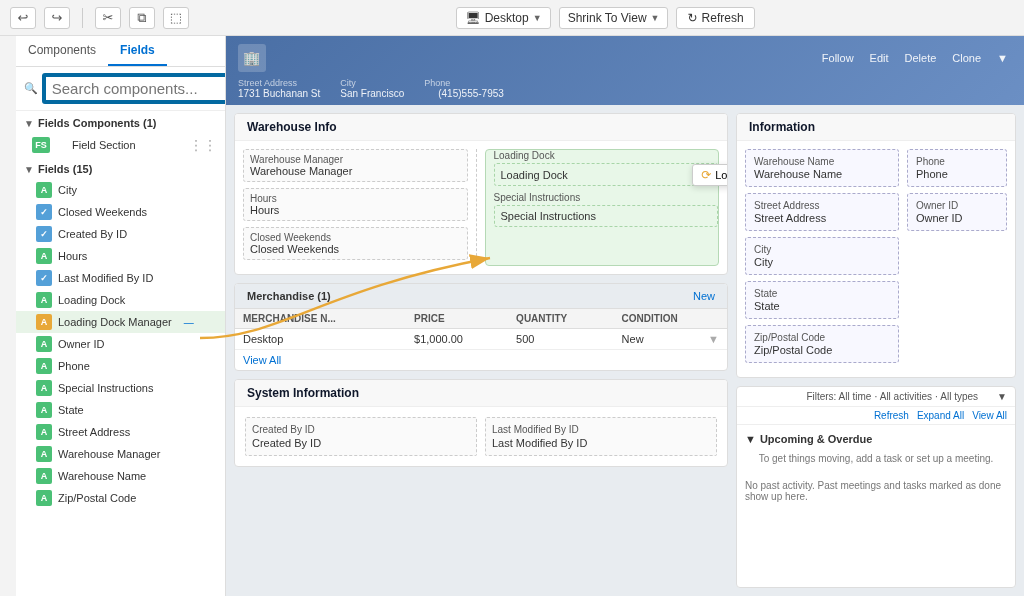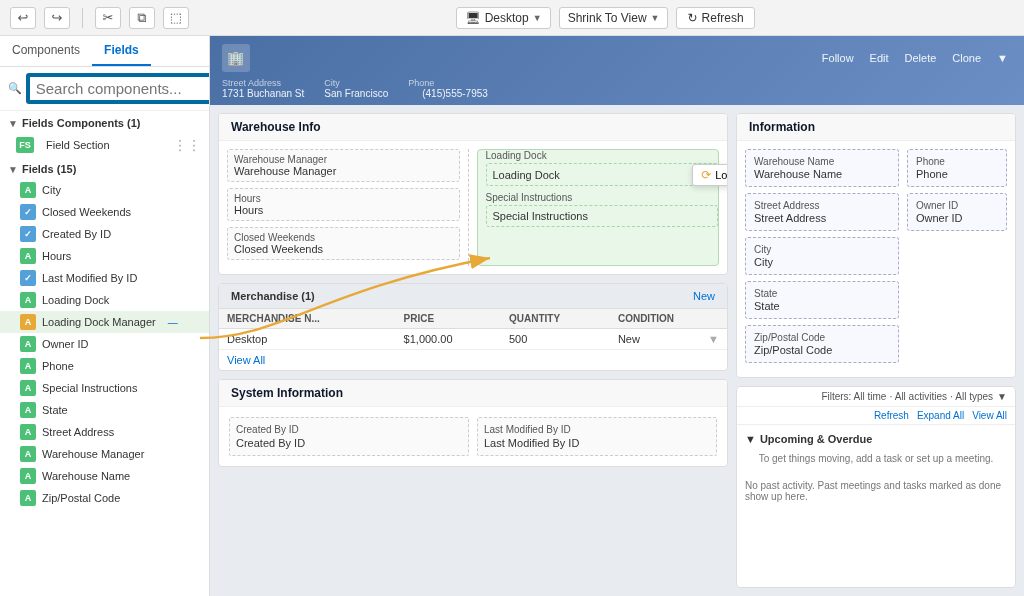--- a/index.html
+++ b/index.html
@@ -29,21 +29,21 @@
     }
 
     
     .main-layout {
       display: flex; height: calc(596px - 36px);
     }
 
     
     .sidebar {
       width: 210px; min-width: 210px; background: white; border-right: 1px solid #ddd;
-      display: flex; flex-direction: column; overflow: hidden;
+      display: flex; flex-direction: column; overflow: hidden; margin-left: 16px;
     }
     .sidebar-tabs {
       display: flex; border-bottom: 1px solid #ddd;
     }
     .sidebar-tab {
       padding: 7px 12px; font-size: 12px; cursor: pointer; color: #555;
       border-bottom: 2px solid transparent;
     }
     .sidebar-tab.active {
       color: #0070d2; border-bottom: 2px solid #0070d2; font-weight: 600;
@@ -77,21 +77,21 @@
       color: white; flex-shrink: 0;
     }
     .field-icon.text-icon { background: #4bc076; }
     .field-icon.check-icon { background: #54a0d8; }
     .field-icon.lookup-icon { background: #e8a838; }
     .sidebar-component-item {
       display: flex; align-items: center; justify-content: space-between;
       padding: 4px 8px 4px 16px;
     }
     .sidebar-component-item .comp-label {
-      display: flex; align-items: center; gap: 12px; font-size: 11px; color: #333;
+      display: flex; align-items: center; gap: 22px; font-size: 11px; color: #333;
     }
     .comp-icon {
       width: 18px; height: 16px; background: #4bc076; border-radius: 2px;
       display: flex; align-items: center; justify-content: center;
       font-size: 9px; color: white; font-weight: bold;
     }
     .drag-icon { color: #aaa; font-size: 14px; }
 
     
     .content-area {
@@ -435,21 +435,21 @@
               </div>
               <div class="info-field-box">
                 <div class="info-field-label">Owner ID</div>
                 <div class="info-field-value">Owner ID</div>
               </div>
             </div>
           </div>
         </div>
 
         <div class="panel" style="flex:1;">
-          <div style="text-align:right; padding:4px 8px; font-size:10px; color:#555; border-bottom:1px solid #eee; display:flex; justify-content:flex-end; align-items:center; gap:4px;">
+          <div style="text-align:right; padding:4px 8px; font-size:10px; color:#555; border-bottom:1px solid #eee; display:flex; justify-content:flex-end; align-items:center; gap:19px;">
             <span>Filters: All time · All activities · All types</span>
             <span style="cursor:pointer;">▼</span>
           </div>
           <div style="text-align:right; padding:3px 8px; font-size:10px; color:#0070d2; border-bottom:1px solid #eee; display:flex; justify-content:flex-end; gap:8px;">
             <span style="cursor:pointer;">Refresh</span>
             <span style="cursor:pointer;">Expand All</span>
             <span style="cursor:pointer;">View All</span>
           </div>
           <div style="padding:8px;">
             <div style="font-size:11px; font-weight:600; color:#333; margin-bottom:6px; display:flex; align-items:center; gap:4px;">

